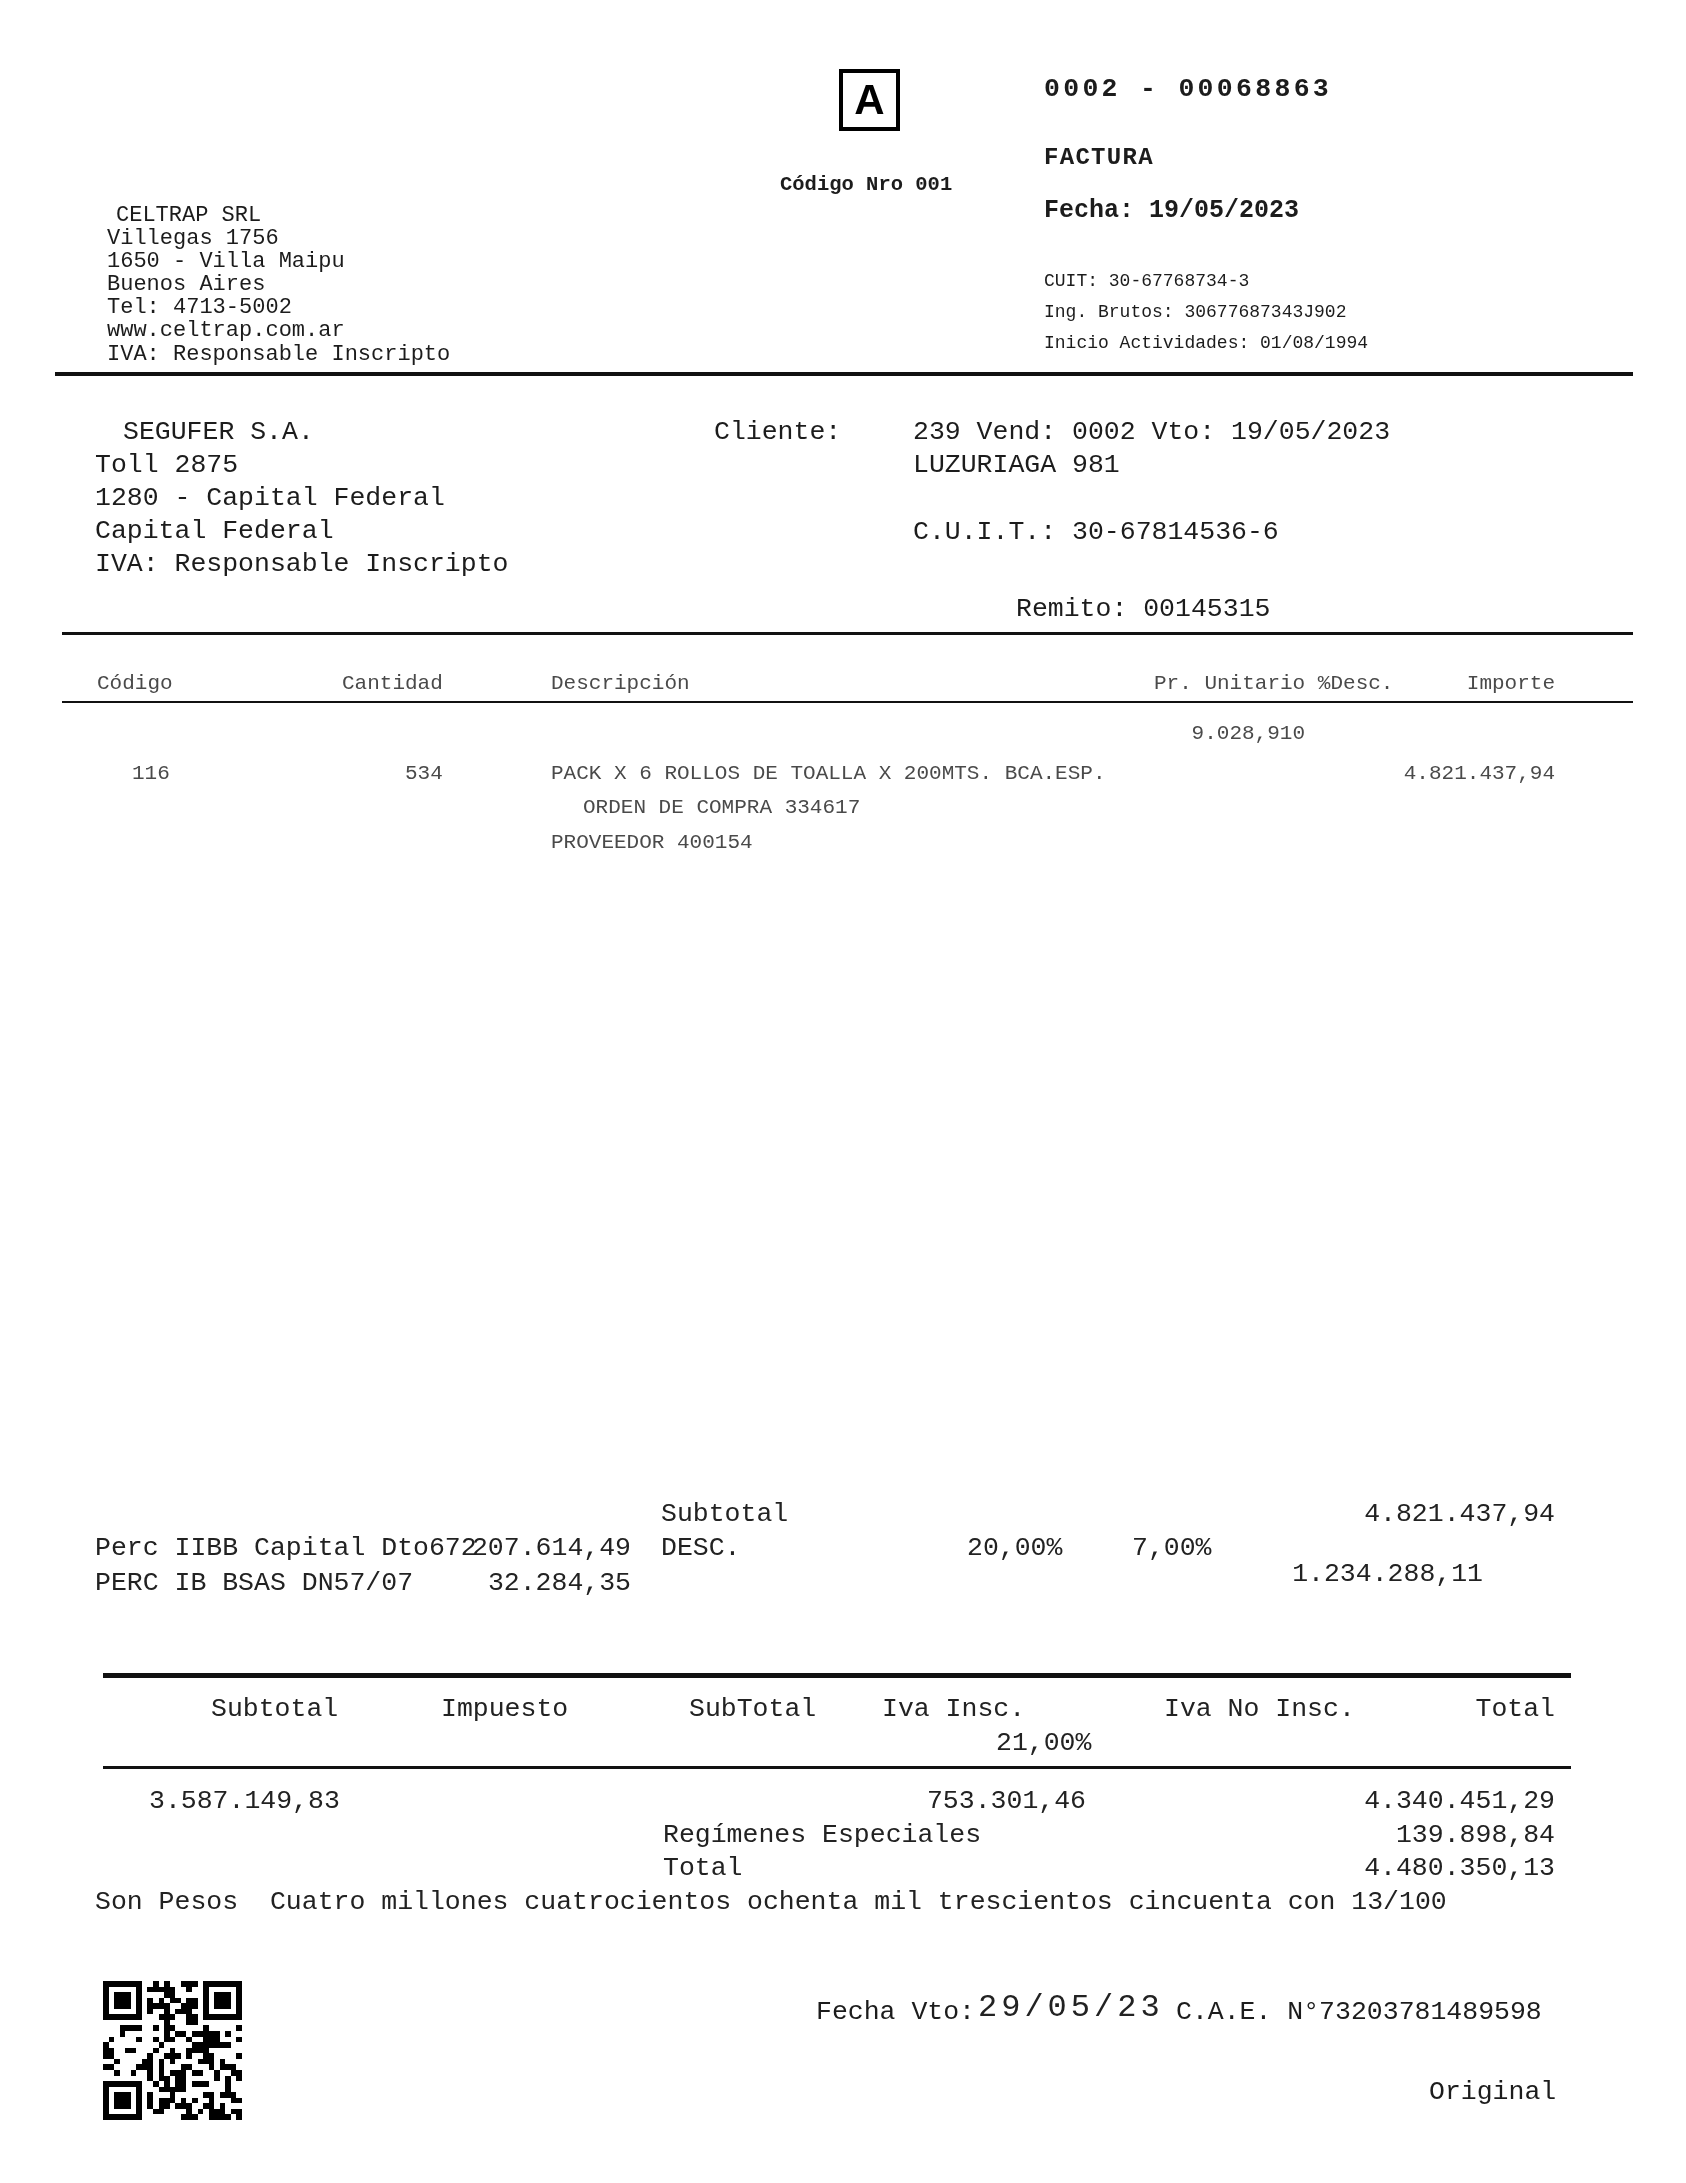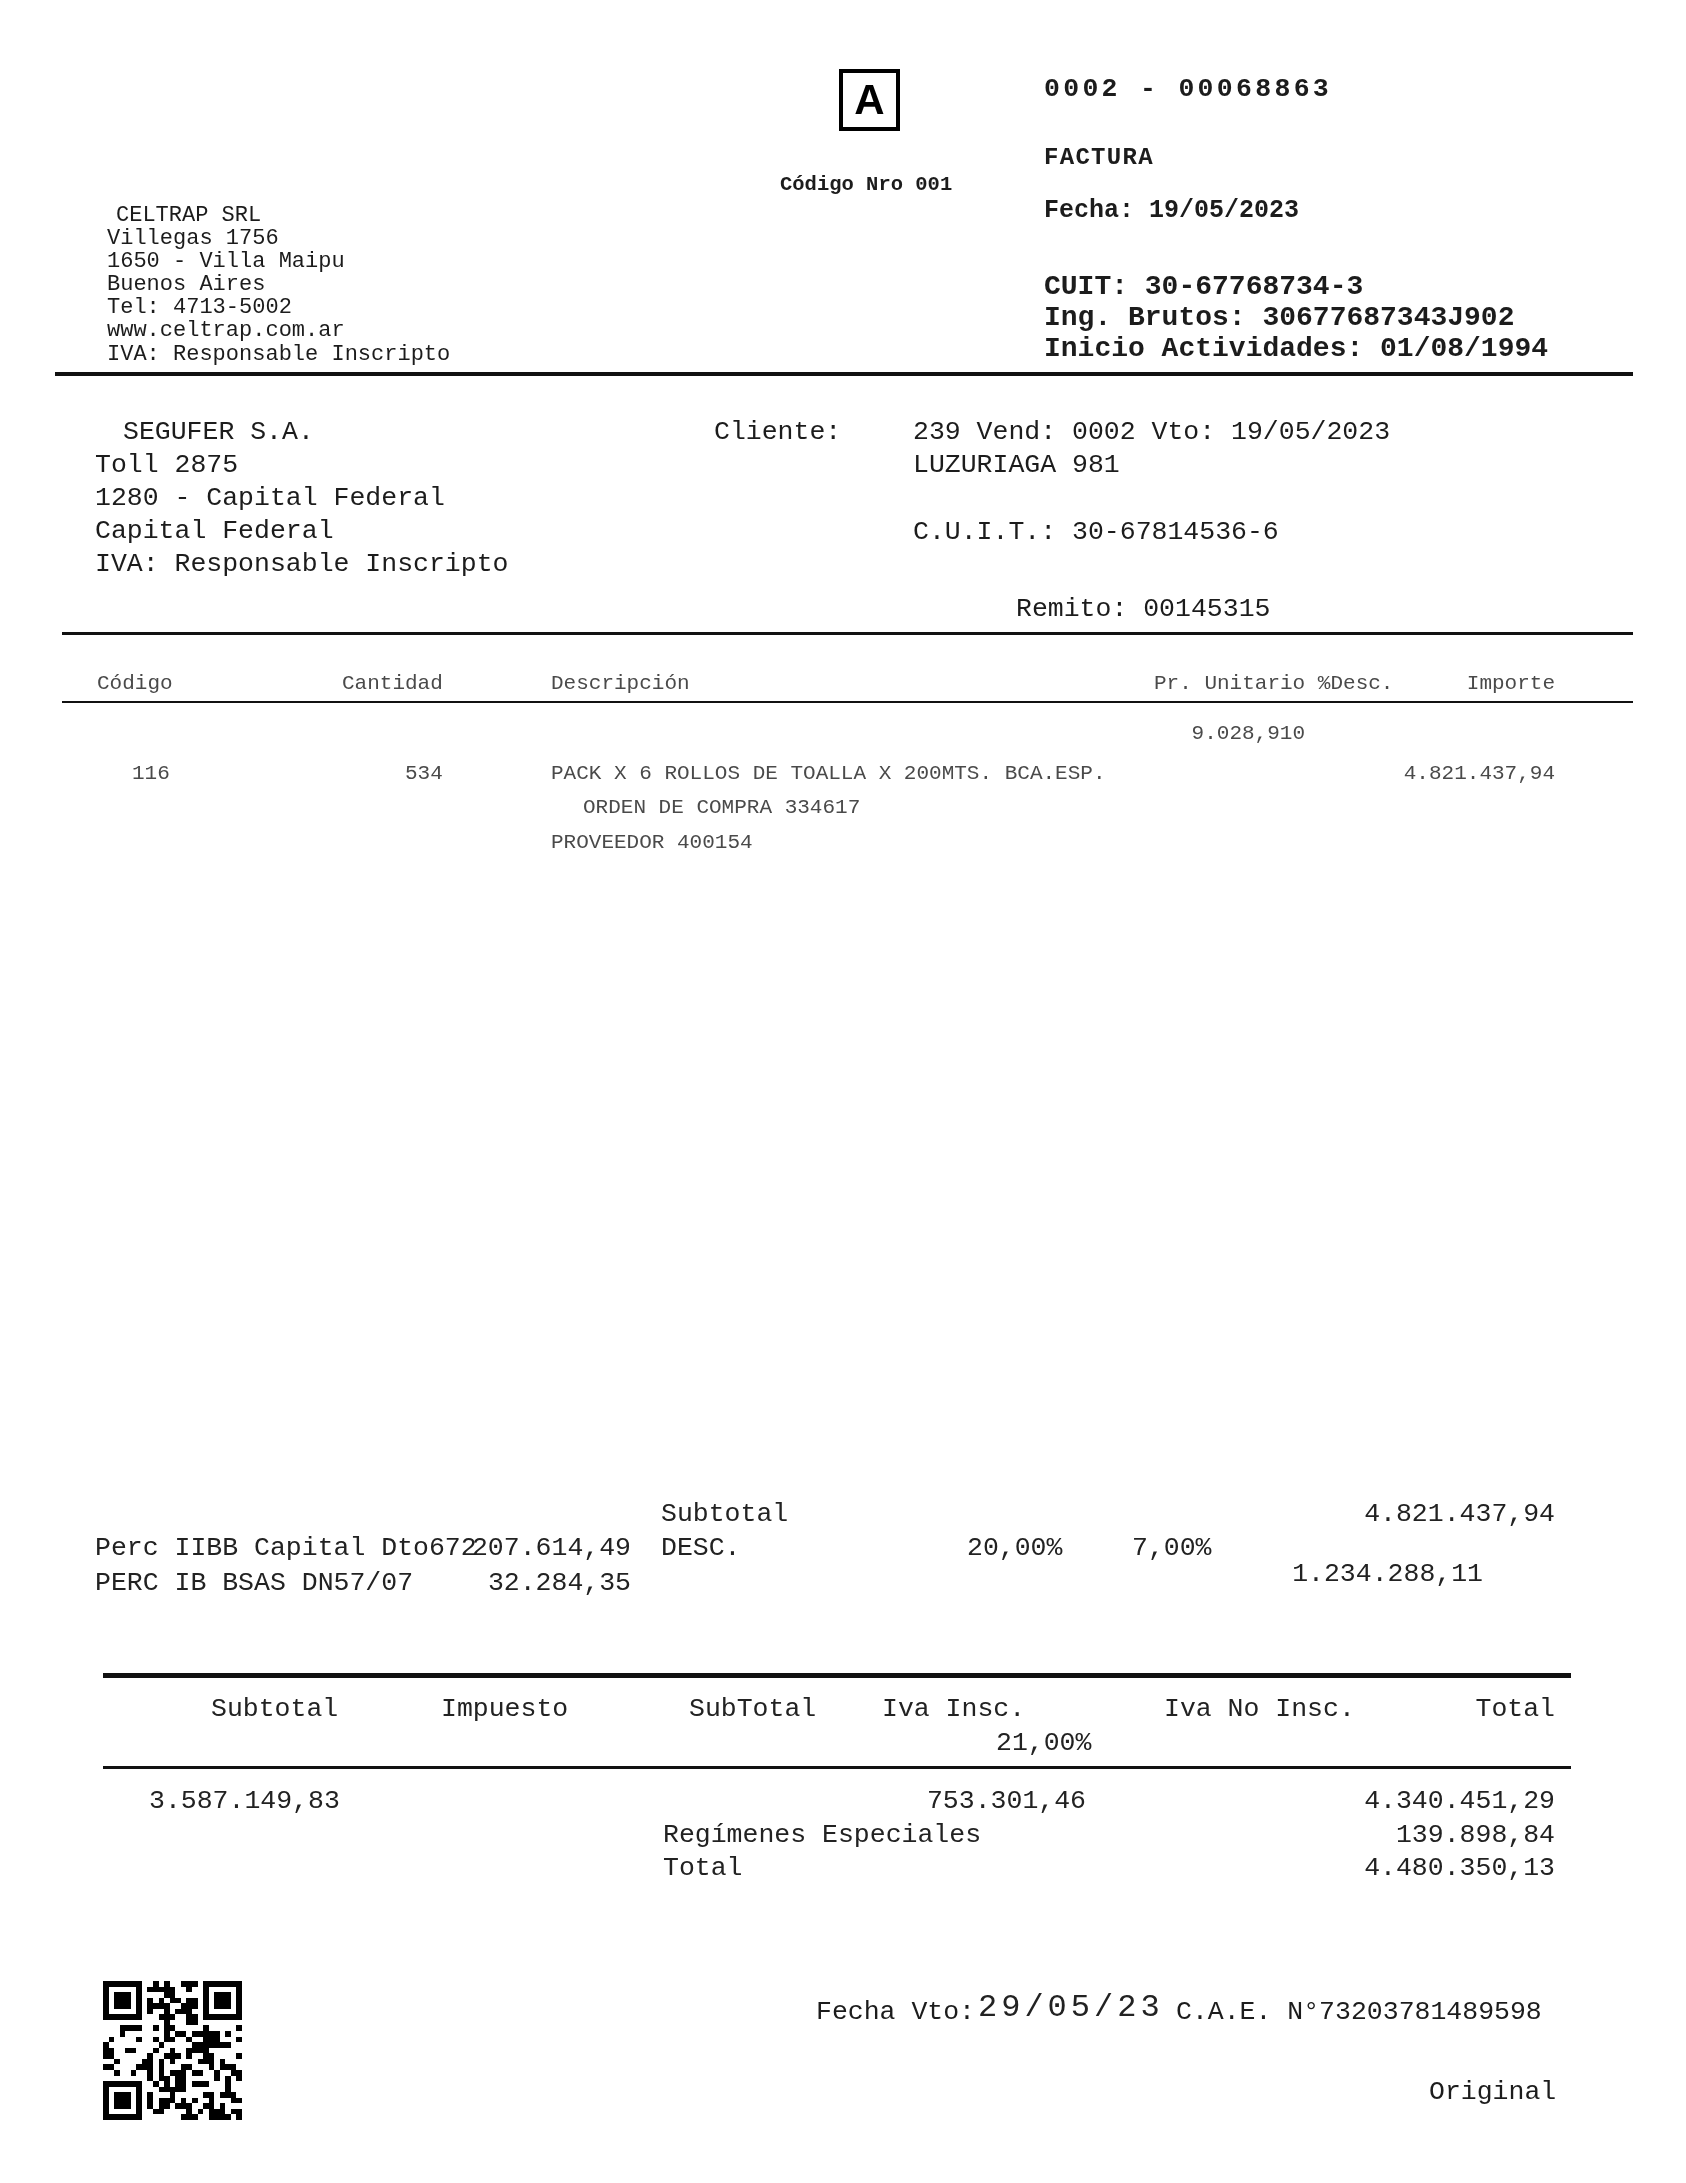--- a/index.html
+++ b/index.html
@@ -23,21 +23,21 @@
   #abox{
     position:absolute;left:839px;top:69px;width:61px;height:62px;
     border:4.6px solid #000;box-sizing:border-box;
     display:flex;align-items:center;justify-content:center;
     font-family:"Liberation Sans","DejaVu Sans",sans-serif;
     font-weight:bold;font-size:42px;color:#000;
   }
   #invnum{font-size:26.5px;font-weight:bold;letter-spacing:3.3px;}
   #factura{font-size:24px;font-weight:bold;letter-spacing:1.3px;}
   #fecha{font-size:25px;font-weight:bold;}
-  .rsmall{font-size:28px;font-weight:bold;}
+  .rsmall{font-size:18px;font-weight:normal;}
   #codigonro{font-size:20.5px;font-weight:bold;}
   #fechavto-val{font-size:32px;letter-spacing:4px;color:#222;text-align:center;}
   #qr{position:absolute;left:103px;top:1981px;width:139px;height:139px;}
 </style>
 </head>
 <body>
 
 <div id="page">
 
   <div id="abox">
@@ -121,20 +121,21 @@
   <span class="abs sum" style="left:149px;top:1786px;">3.587.149,83</span>
   <span class="abs sum rt" style="left:821px;top:1786px;width:265px;">753.301,46</span>
   <span class="abs sum rt" style="left:1290px;top:1786px;width:265px;">4.340.451,29</span>
 
   <span class="abs sum" style="left:663px;top:1820px;">Regímenes Especiales</span>
   <span class="abs sum rt" style="left:1290px;top:1820px;width:265px;">139.898,84</span>
 
   <span class="abs sum" style="left:663px;top:1853px;">Total</span>
   <span class="abs sum rt" style="left:1290px;top:1853px;width:265px;">4.480.350,13</span>
 
+  <span class="abs sum" style="left:95px;top:1887px;">Son Pesos  Cuatro millones cuatrocientos ochenta mil trescientos cincuenta con 13/100</span>
 
   <div id="qr"><svg viewBox="0 0 25 25" width="139" height="139" shape-rendering="crispEdges">
         <rect width="25" height="25" fill="#fff"></rect>
         <g fill="#000">
           <rect x="0" y="0" width="1" height="1"></rect>
           <rect x="1" y="0" width="1" height="1"></rect>
           <rect x="2" y="0" width="1" height="1"></rect>
           <rect x="3" y="0" width="1" height="1"></rect>
           <rect x="4" y="0" width="1" height="1"></rect>
           <rect x="5" y="0" width="1" height="1"></rect>

